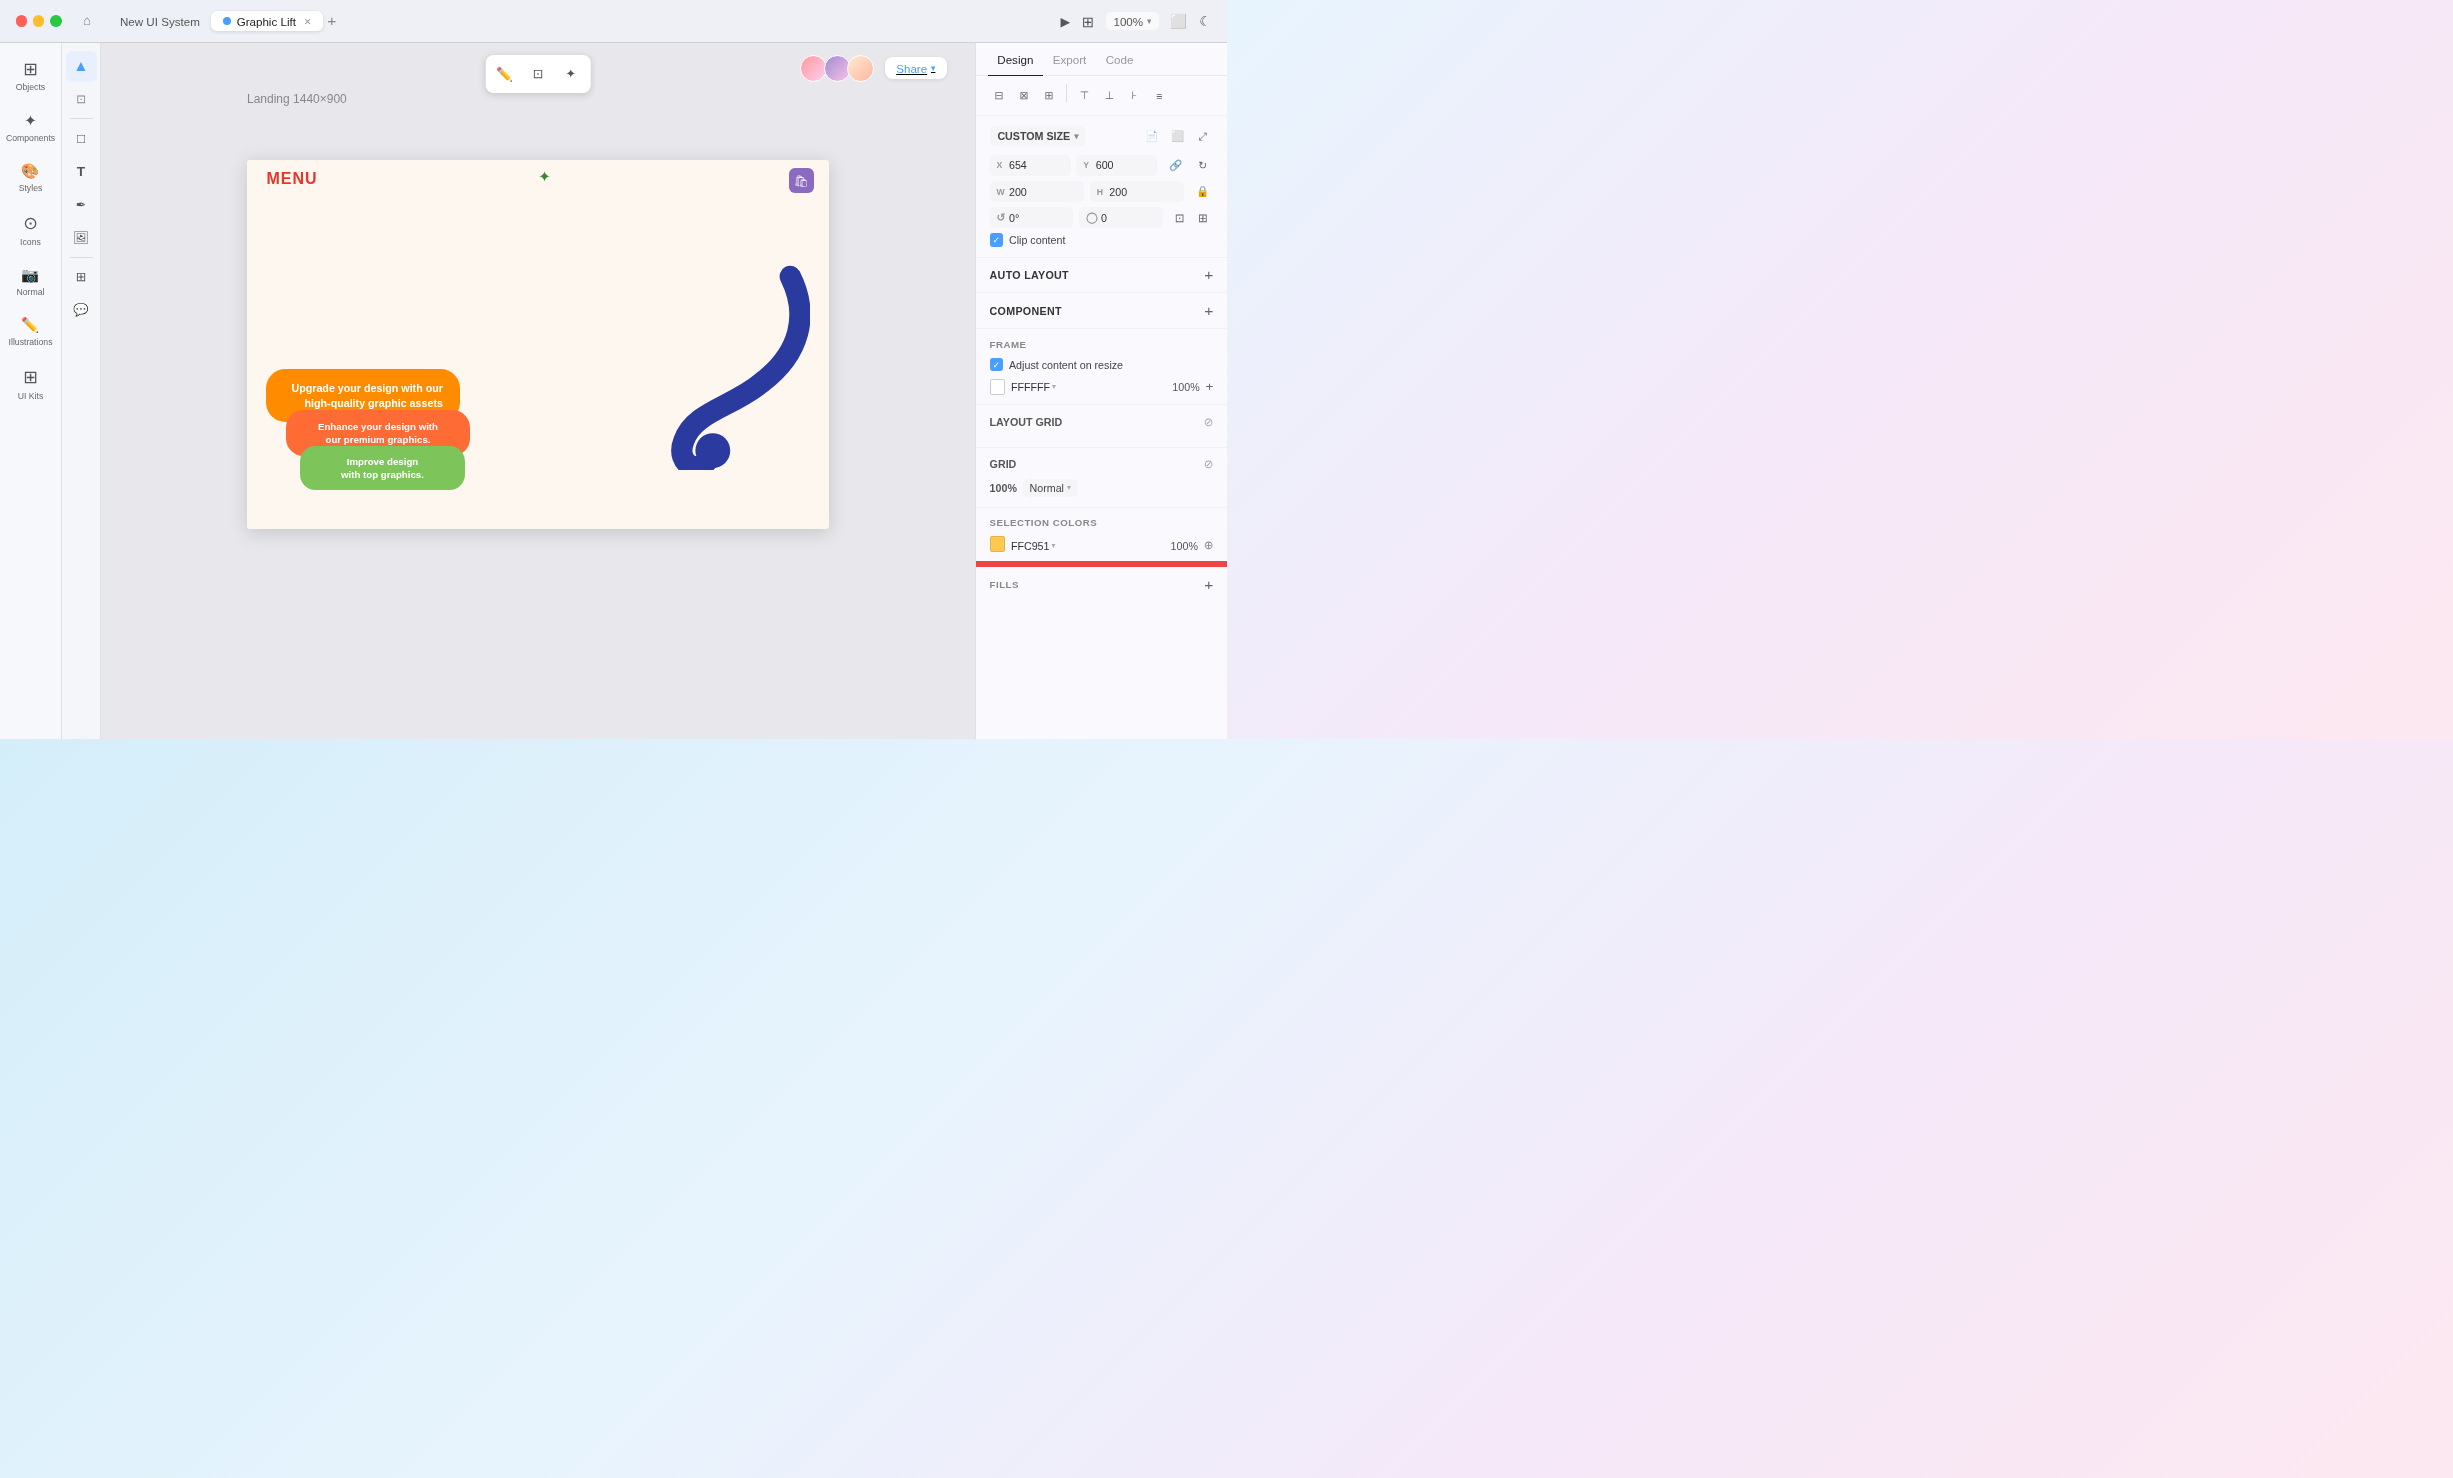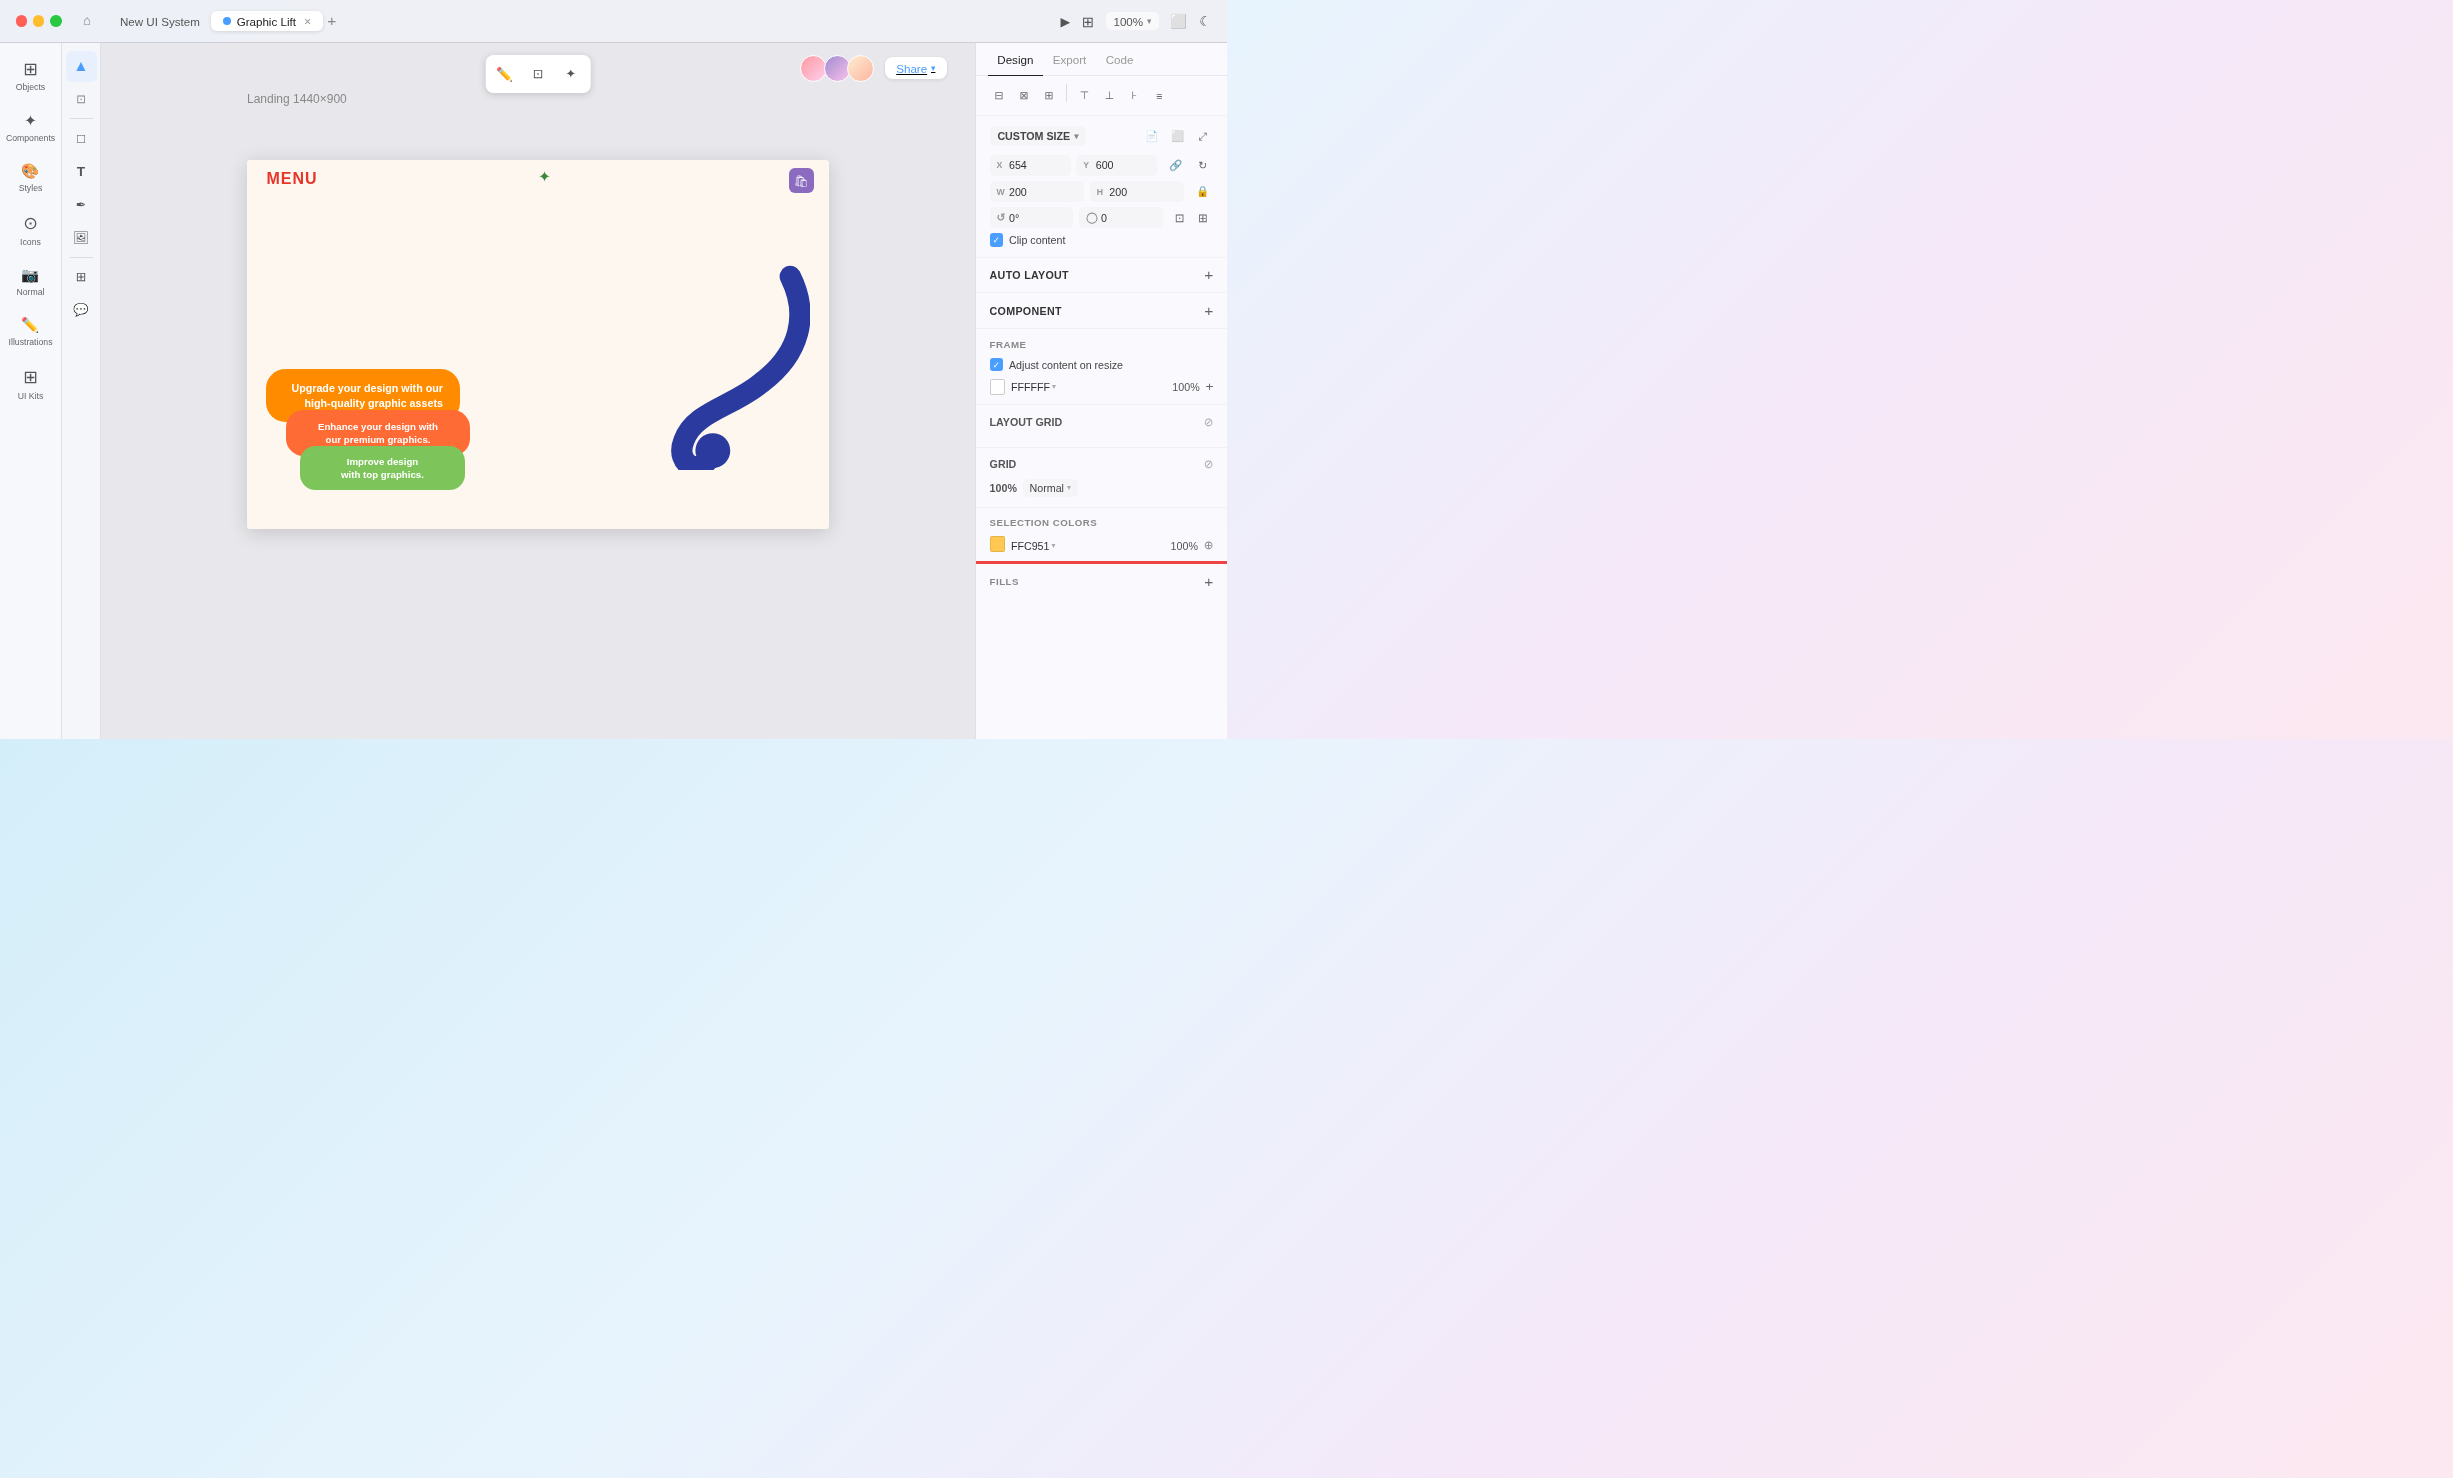--- a/index.html
+++ b/index.html
@@ -573,21 +573,21 @@
       font-size: 10.7px;
       color: #444;
       background: #f5f5f8;
       padding: 2.9px 6.8px;
       border-radius: 4.9px;
       cursor: pointer;
     }
 
     .selection-section {
       padding: 9.7px 13.6px;
-      border-bottom: 3px solid #ef4444;
+      border-bottom: 6px solid #ef4444;
     }
     .sel-color-row {
       display: flex;
       align-items: flex-end;
       gap: 5.8px;
       margin-top: 5.8px;
     }
     .sel-swatch {
       width: 15.5px; height: 15.5px;
       border-radius: 1.9px;

